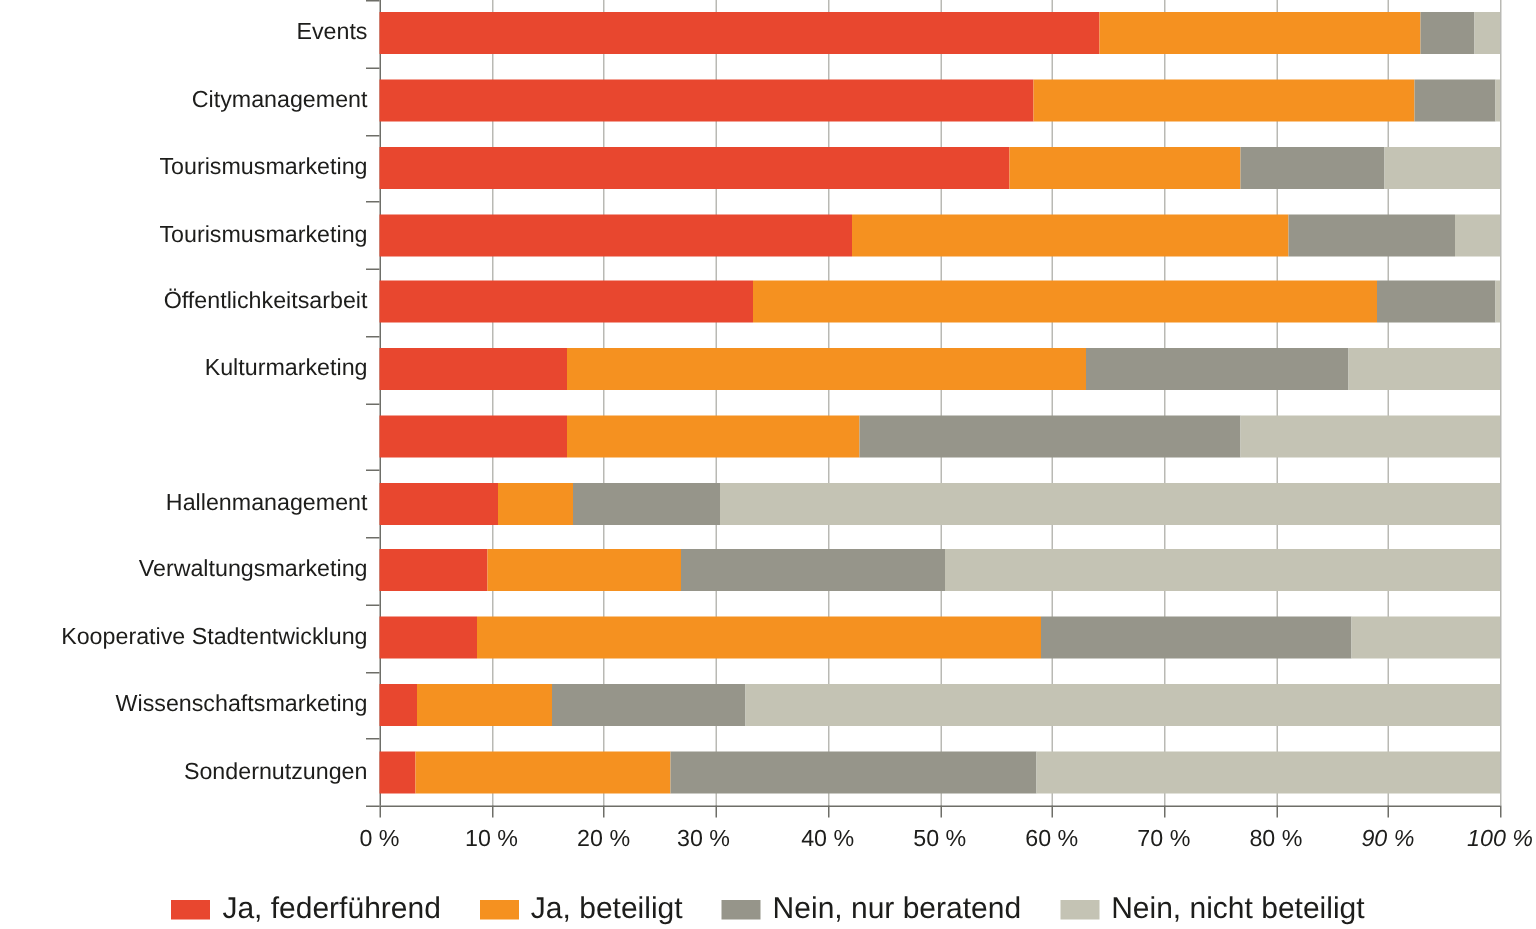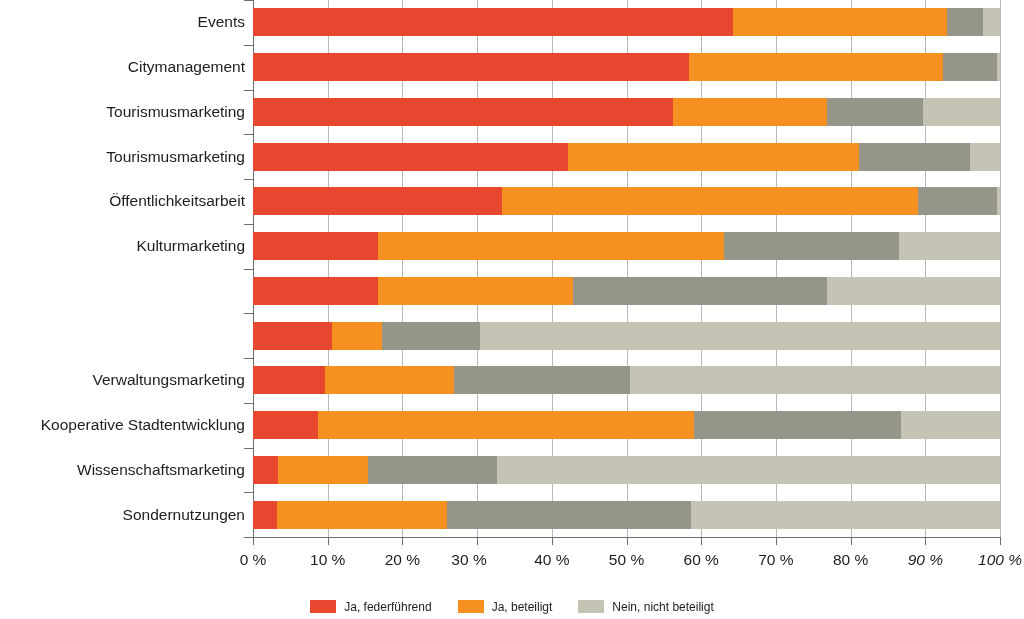--- a/index.html
+++ b/index.html
@@ -58,34 +58,35 @@
     white-space:nowrap;
   }
 
   
   .legend{
     position:absolute;left:0;top:594px;width:1024px;height:25px;
     display:flex;justify-content:center;align-items:center;gap:26px;
   }
   .legend-item{display:flex;align-items:center;gap:8px;}
   .legend-swatch{width:26px;height:13px;display:inline-block;}
-  .legend-label{font-size:12px;color:#1d1d1b;white-space:nowrap;}
+  .legend-label{font-size:20px;color:#1d1d1b;white-space:nowrap;}
 </style>
 </head>
 <body>
 
 <div id="chart-root">
 
   <div class="ylabels">
       <div class="ylabel" style="top: 8px;">Events</div>
       <div class="ylabel" style="top: 53px;">Citymanagement</div>
       <div class="ylabel" style="top: 98px;">Tourismusmarketing</div>
       <div class="ylabel" style="top: 143px;">Tourismusmarketing</div>
       <div class="ylabel" style="top: 187px;">Öffentlichkeitsarbeit</div>
       <div class="ylabel" style="top: 232px;">Kulturmarketing</div>
+      <div class="ylabel" style="top: 322px;">Hallenmanagement</div>
       <div class="ylabel" style="top: 366px;">Verwaltungsmarketing</div>
       <div class="ylabel" style="top: 411px;">Kooperative Stadtentwicklung</div>
       <div class="ylabel" style="top: 456px;">Wissenschaftsmarketing</div>
       <div class="ylabel" style="top: 501px;">Sondernutzungen</div>
     </div>
 
   <div class="plot">
     <div class="gridlines">
         <div class="gridline axis0" style="left: 0px;"></div>
         <div class="gridline" style="left: 74.7px;"></div>
@@ -228,20 +229,24 @@
   <div class="legend">
       <div class="legend-item">
         <span class="legend-swatch" style="background: rgb(232, 71, 47);"></span>
         <span class="legend-label">Ja, federführend</span>
       </div>
       <div class="legend-item">
         <span class="legend-swatch" style="background: rgb(245, 145, 32);"></span>
         <span class="legend-label">Ja, beteiligt</span>
       </div>
       <div class="legend-item">
+        <span class="legend-swatch" style="background: rgb(150, 149, 138);"></span>
+        <span class="legend-label">Nein, nur beratend</span>
+      </div>
+      <div class="legend-item">
         <span class="legend-swatch" style="background: rgb(196, 195, 180);"></span>
         <span class="legend-label">Nein, nicht beteiligt</span>
       </div>
     </div>
 <div class="ytick" style="top: 0px;"></div>
     <div class="ytick" style="top: 45px;"></div>
     <div class="ytick" style="top: 90px;"></div>
     <div class="ytick" style="top: 134px;"></div>
     <div class="ytick" style="top: 179px;"></div>
     <div class="ytick" style="top: 224px;"></div>

